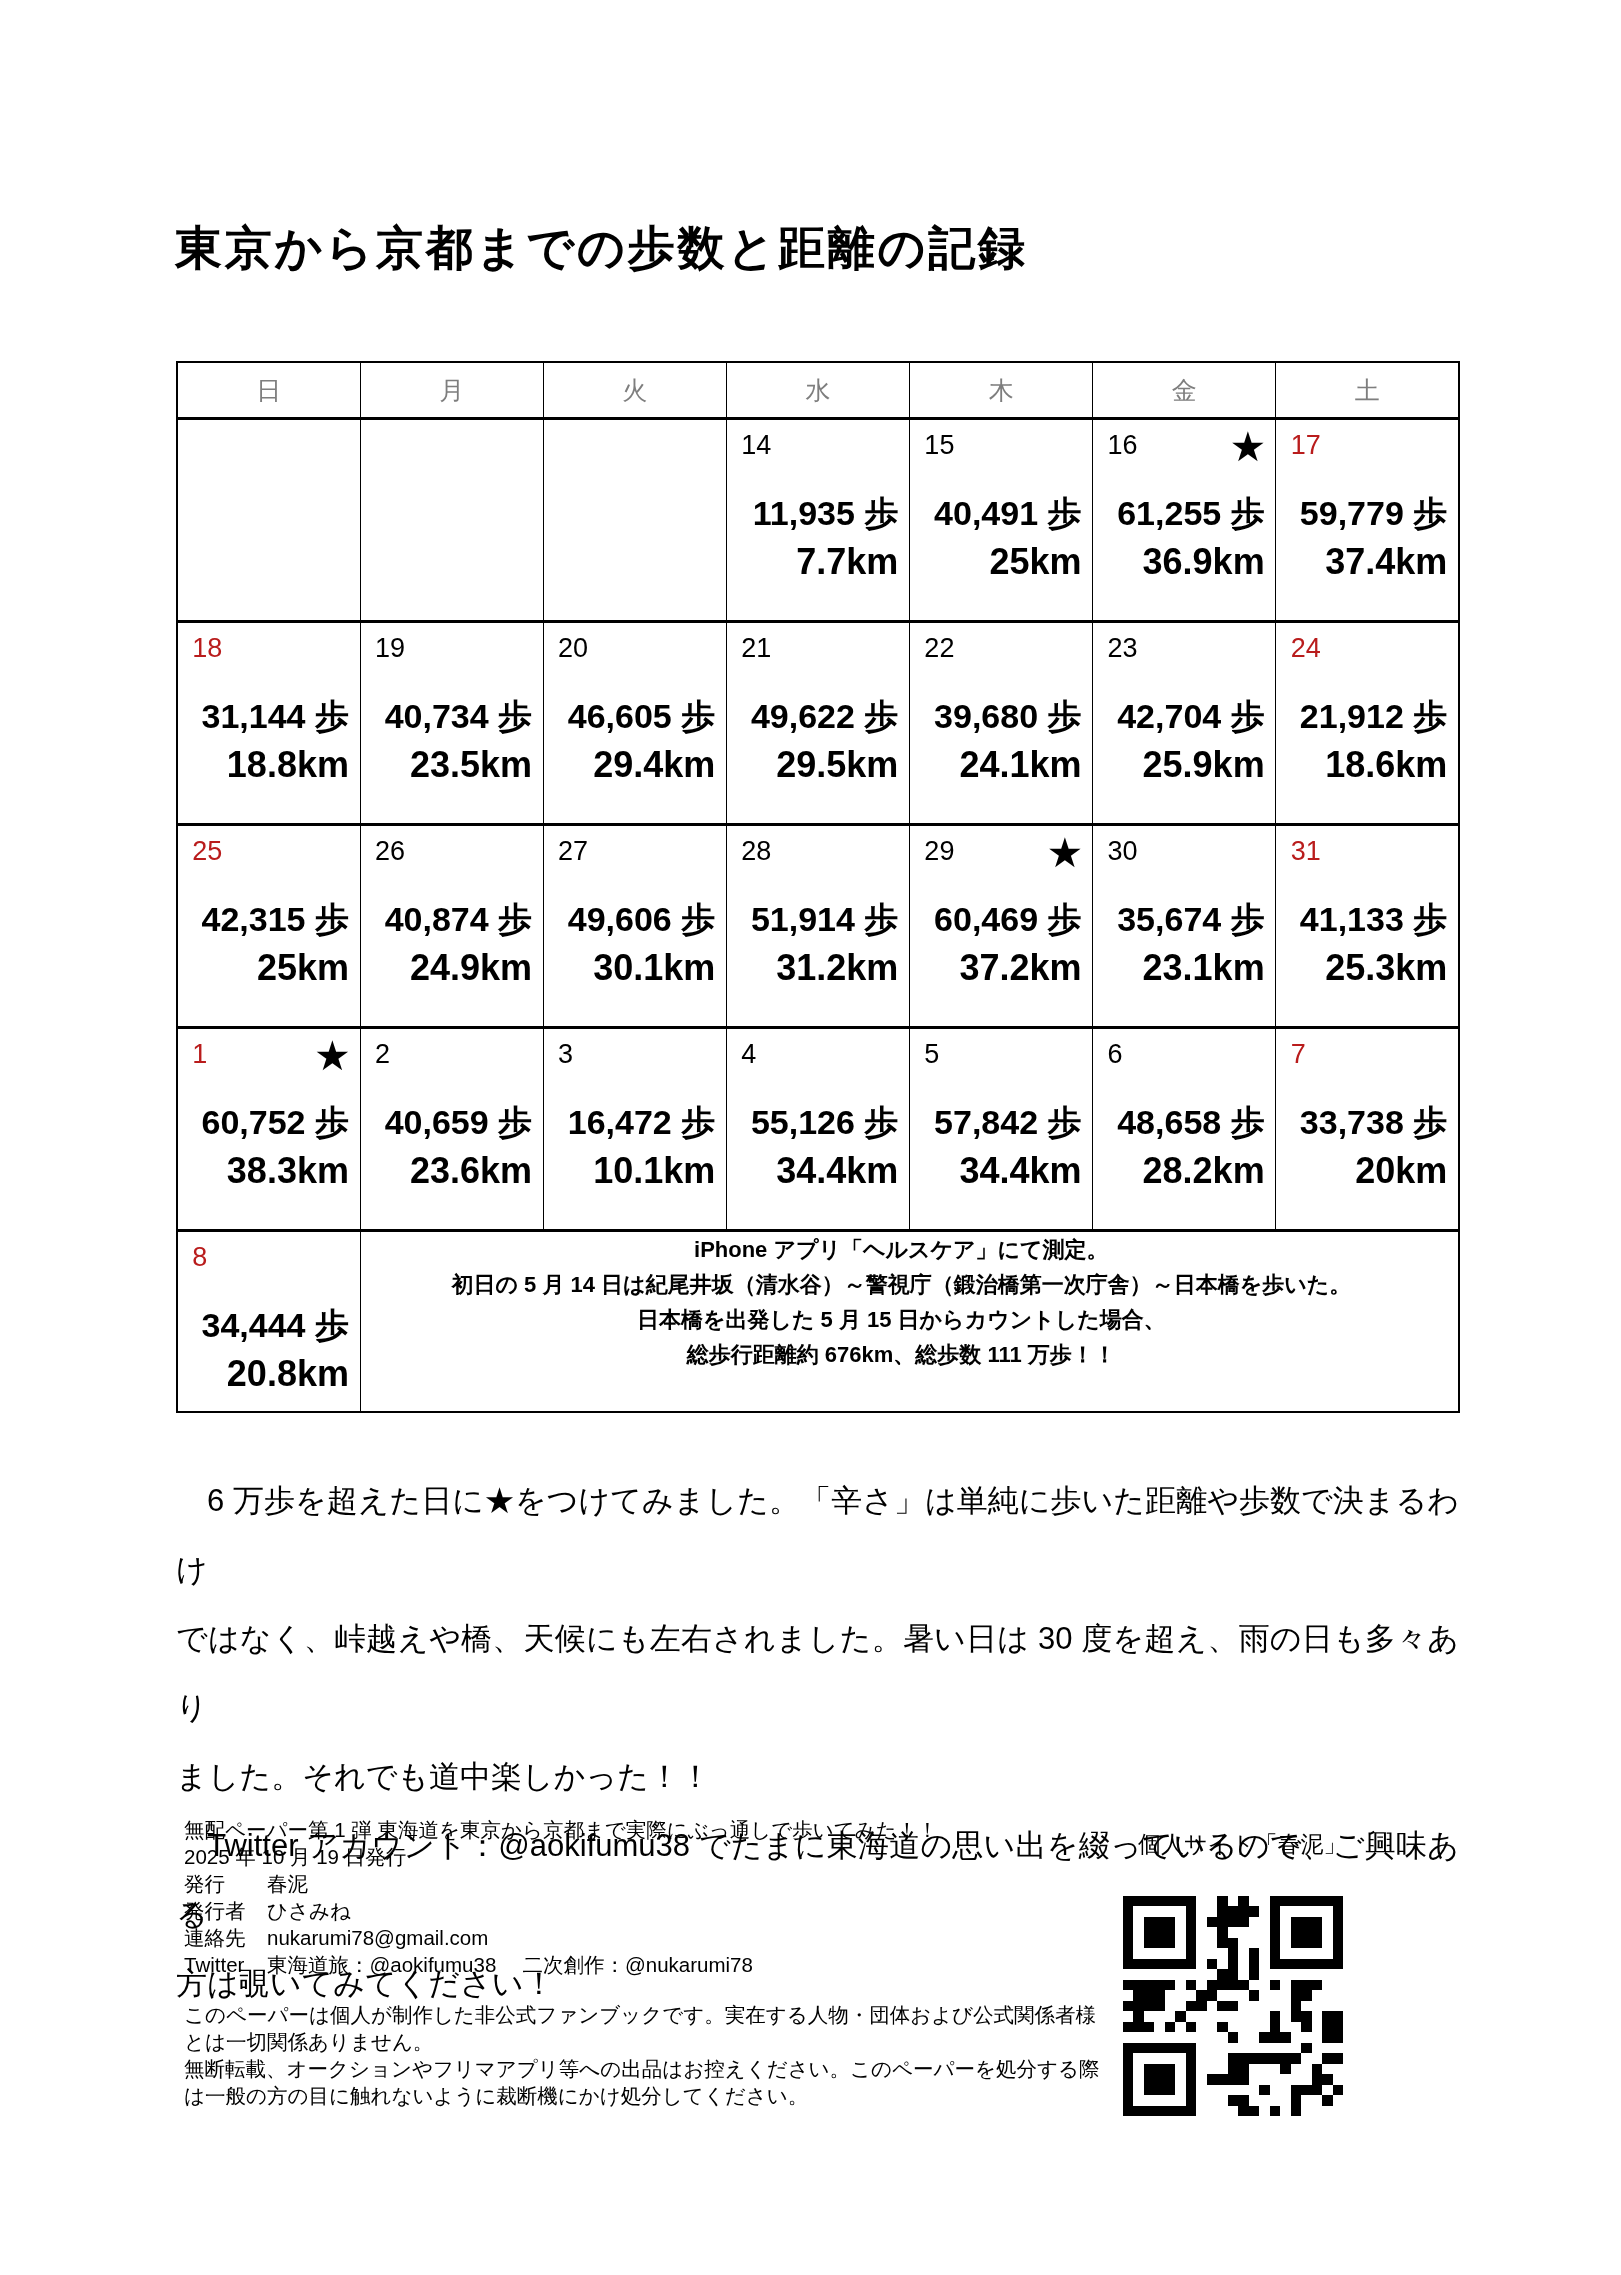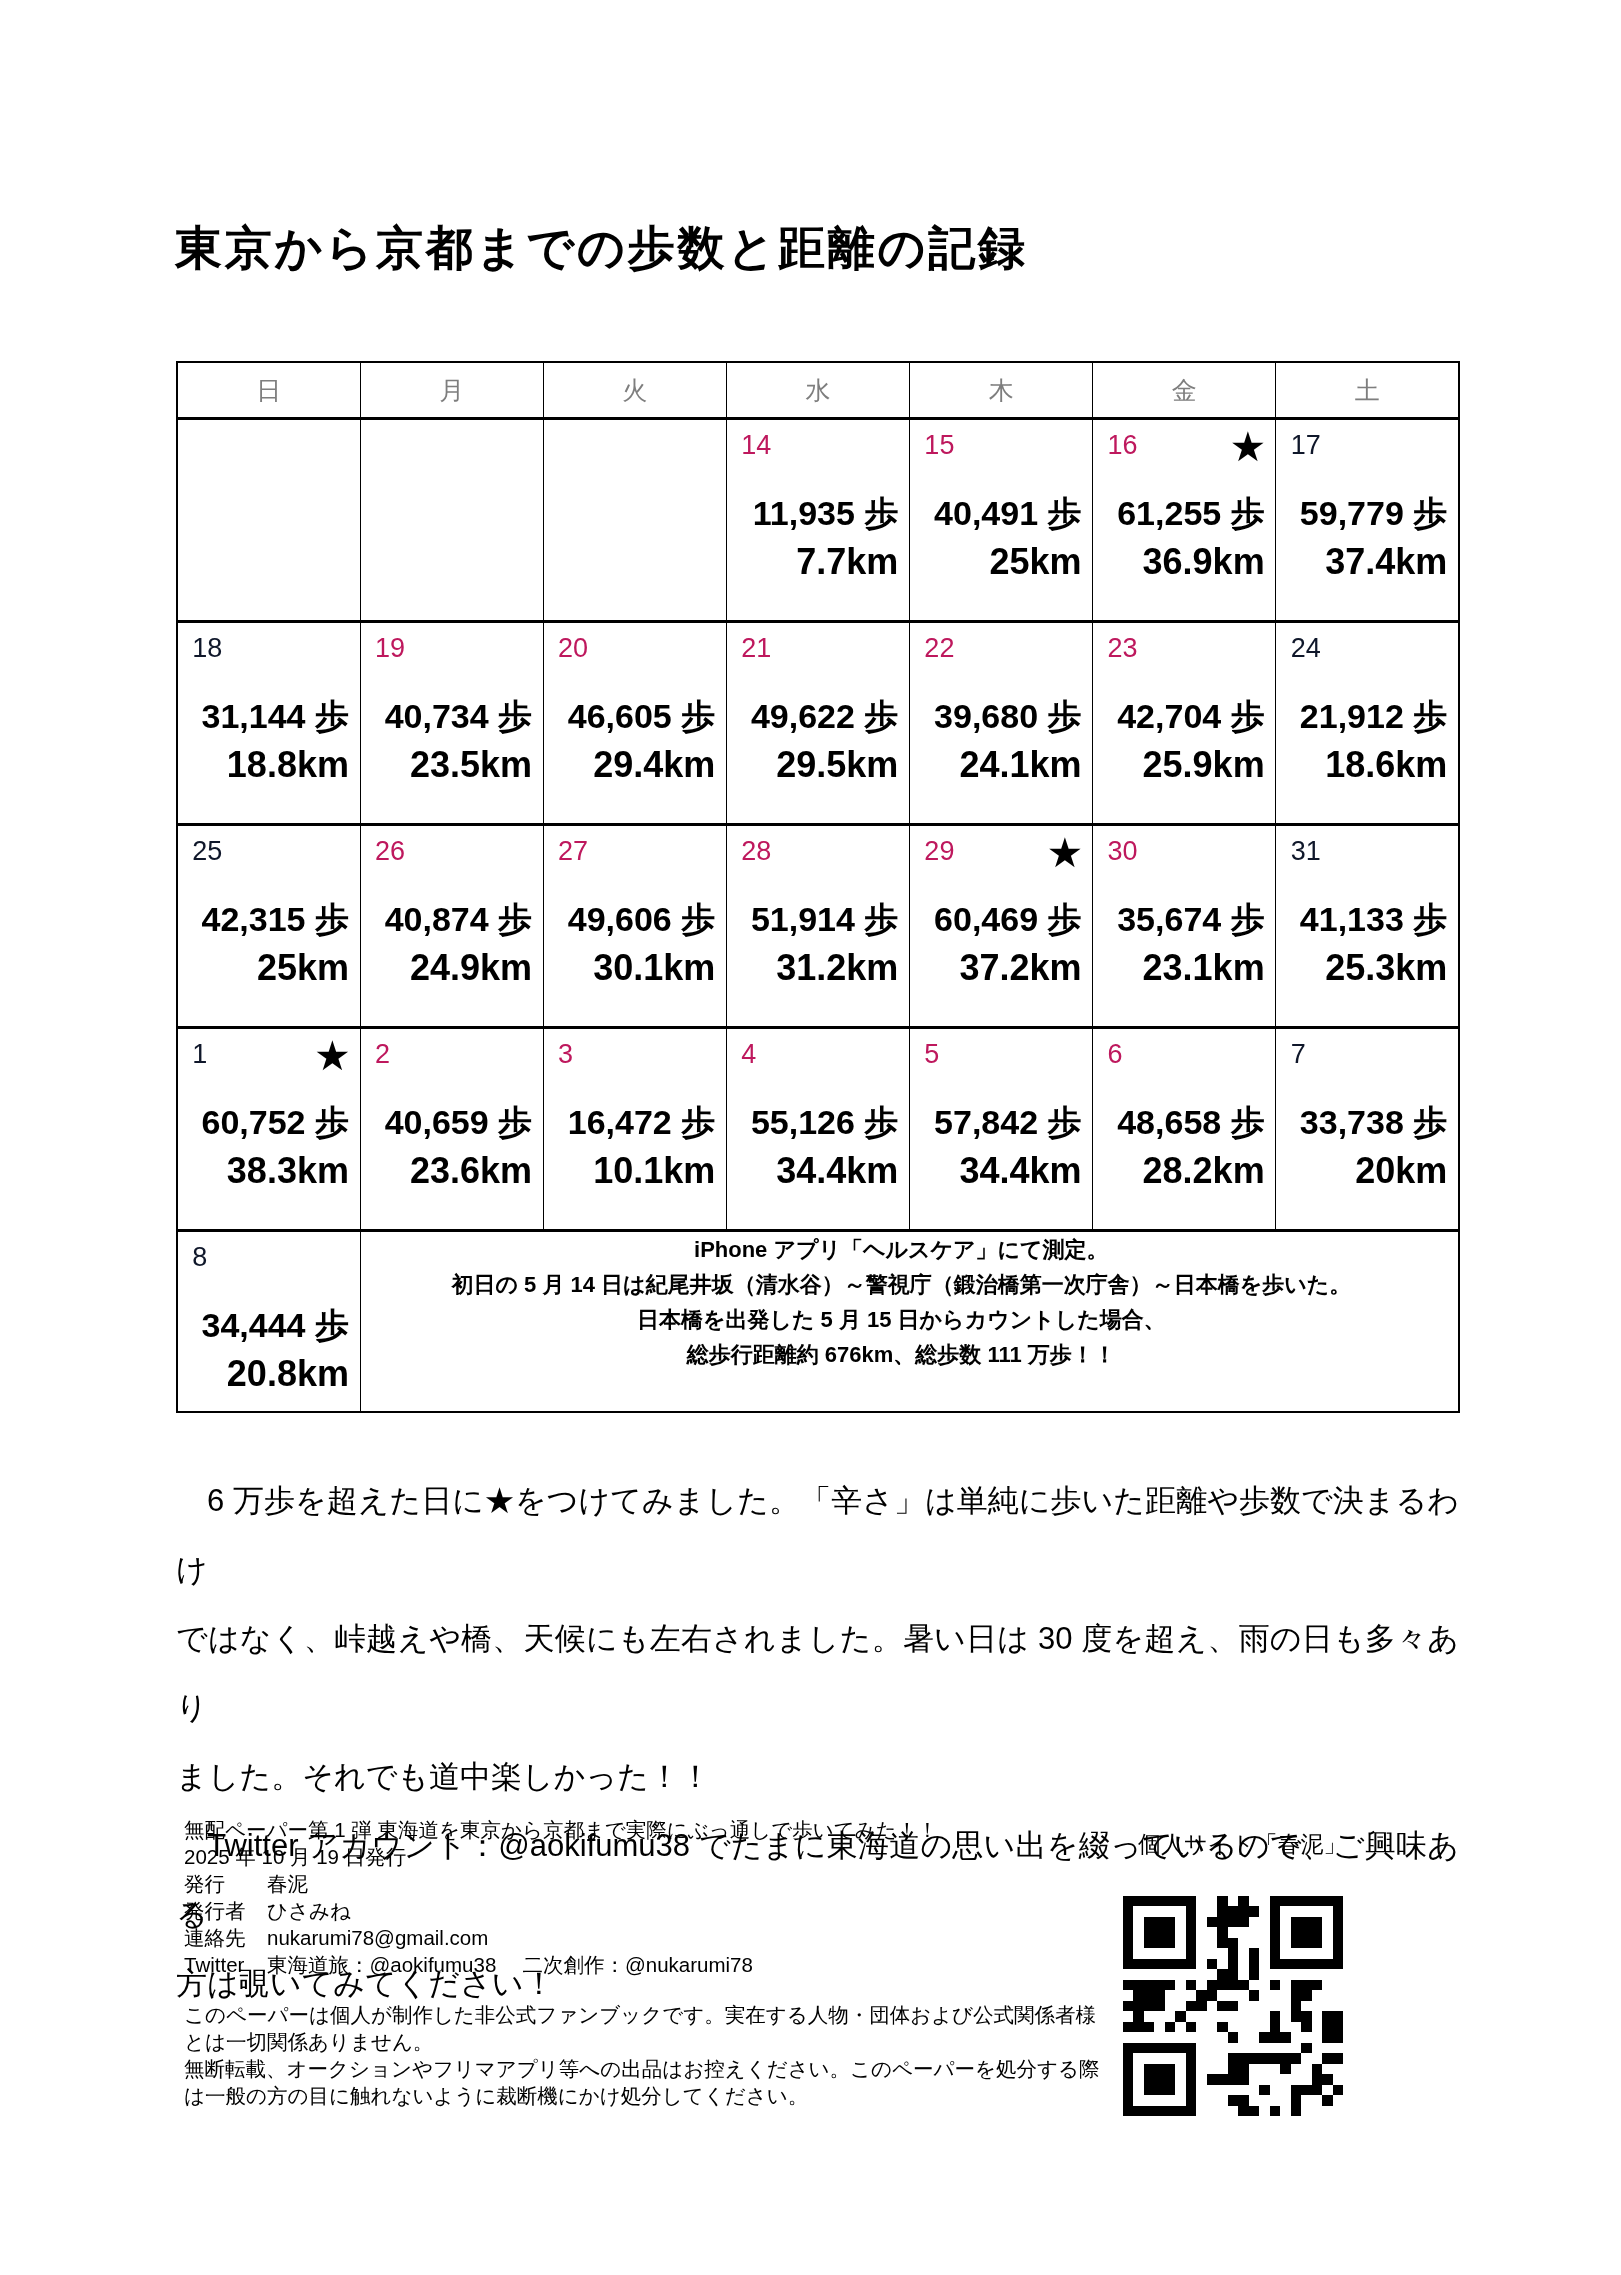--- a/index.html
+++ b/index.html
@@ -23,22 +23,22 @@
   table.calendar td {
     border-left:1.8px solid #000; border-right:1.8px solid #000; border-top:3.6px solid #000;
     vertical-align:top; padding:0;
   }
   table.calendar td.daycell { height:200px; }
   table.calendar tr.lastrow td { height:179px; }
   .day-row {
     display:flex; justify-content:space-between; align-items:flex-start;
     padding:10.7px 9px 0 14.3px; height:41px;
   }
-  .day-num { font-size:27px; color:#be185d; line-height:28.5px; }
-  .day-num.light { color:#0f172a; }
+  .day-num { font-size:27px; color:#000000; line-height:28.5px; }
+  .day-num.light { color:#b91c1c; }
   .star { font-size:41px; line-height:36px; color:#000; margin-top:-1.8px; }
   .steps {
     text-align:right; font-weight:700; font-size:34px; line-height:41px;
     padding-right:10.7px; margin-top:21.4px; white-space:nowrap;
   }
   .dist {
     text-align:right; font-weight:700; font-size:36px; line-height:41px;
     padding-right:10.7px; margin-top:7.1px; white-space:nowrap;
   }
   td.notecell { vertical-align:middle; }

